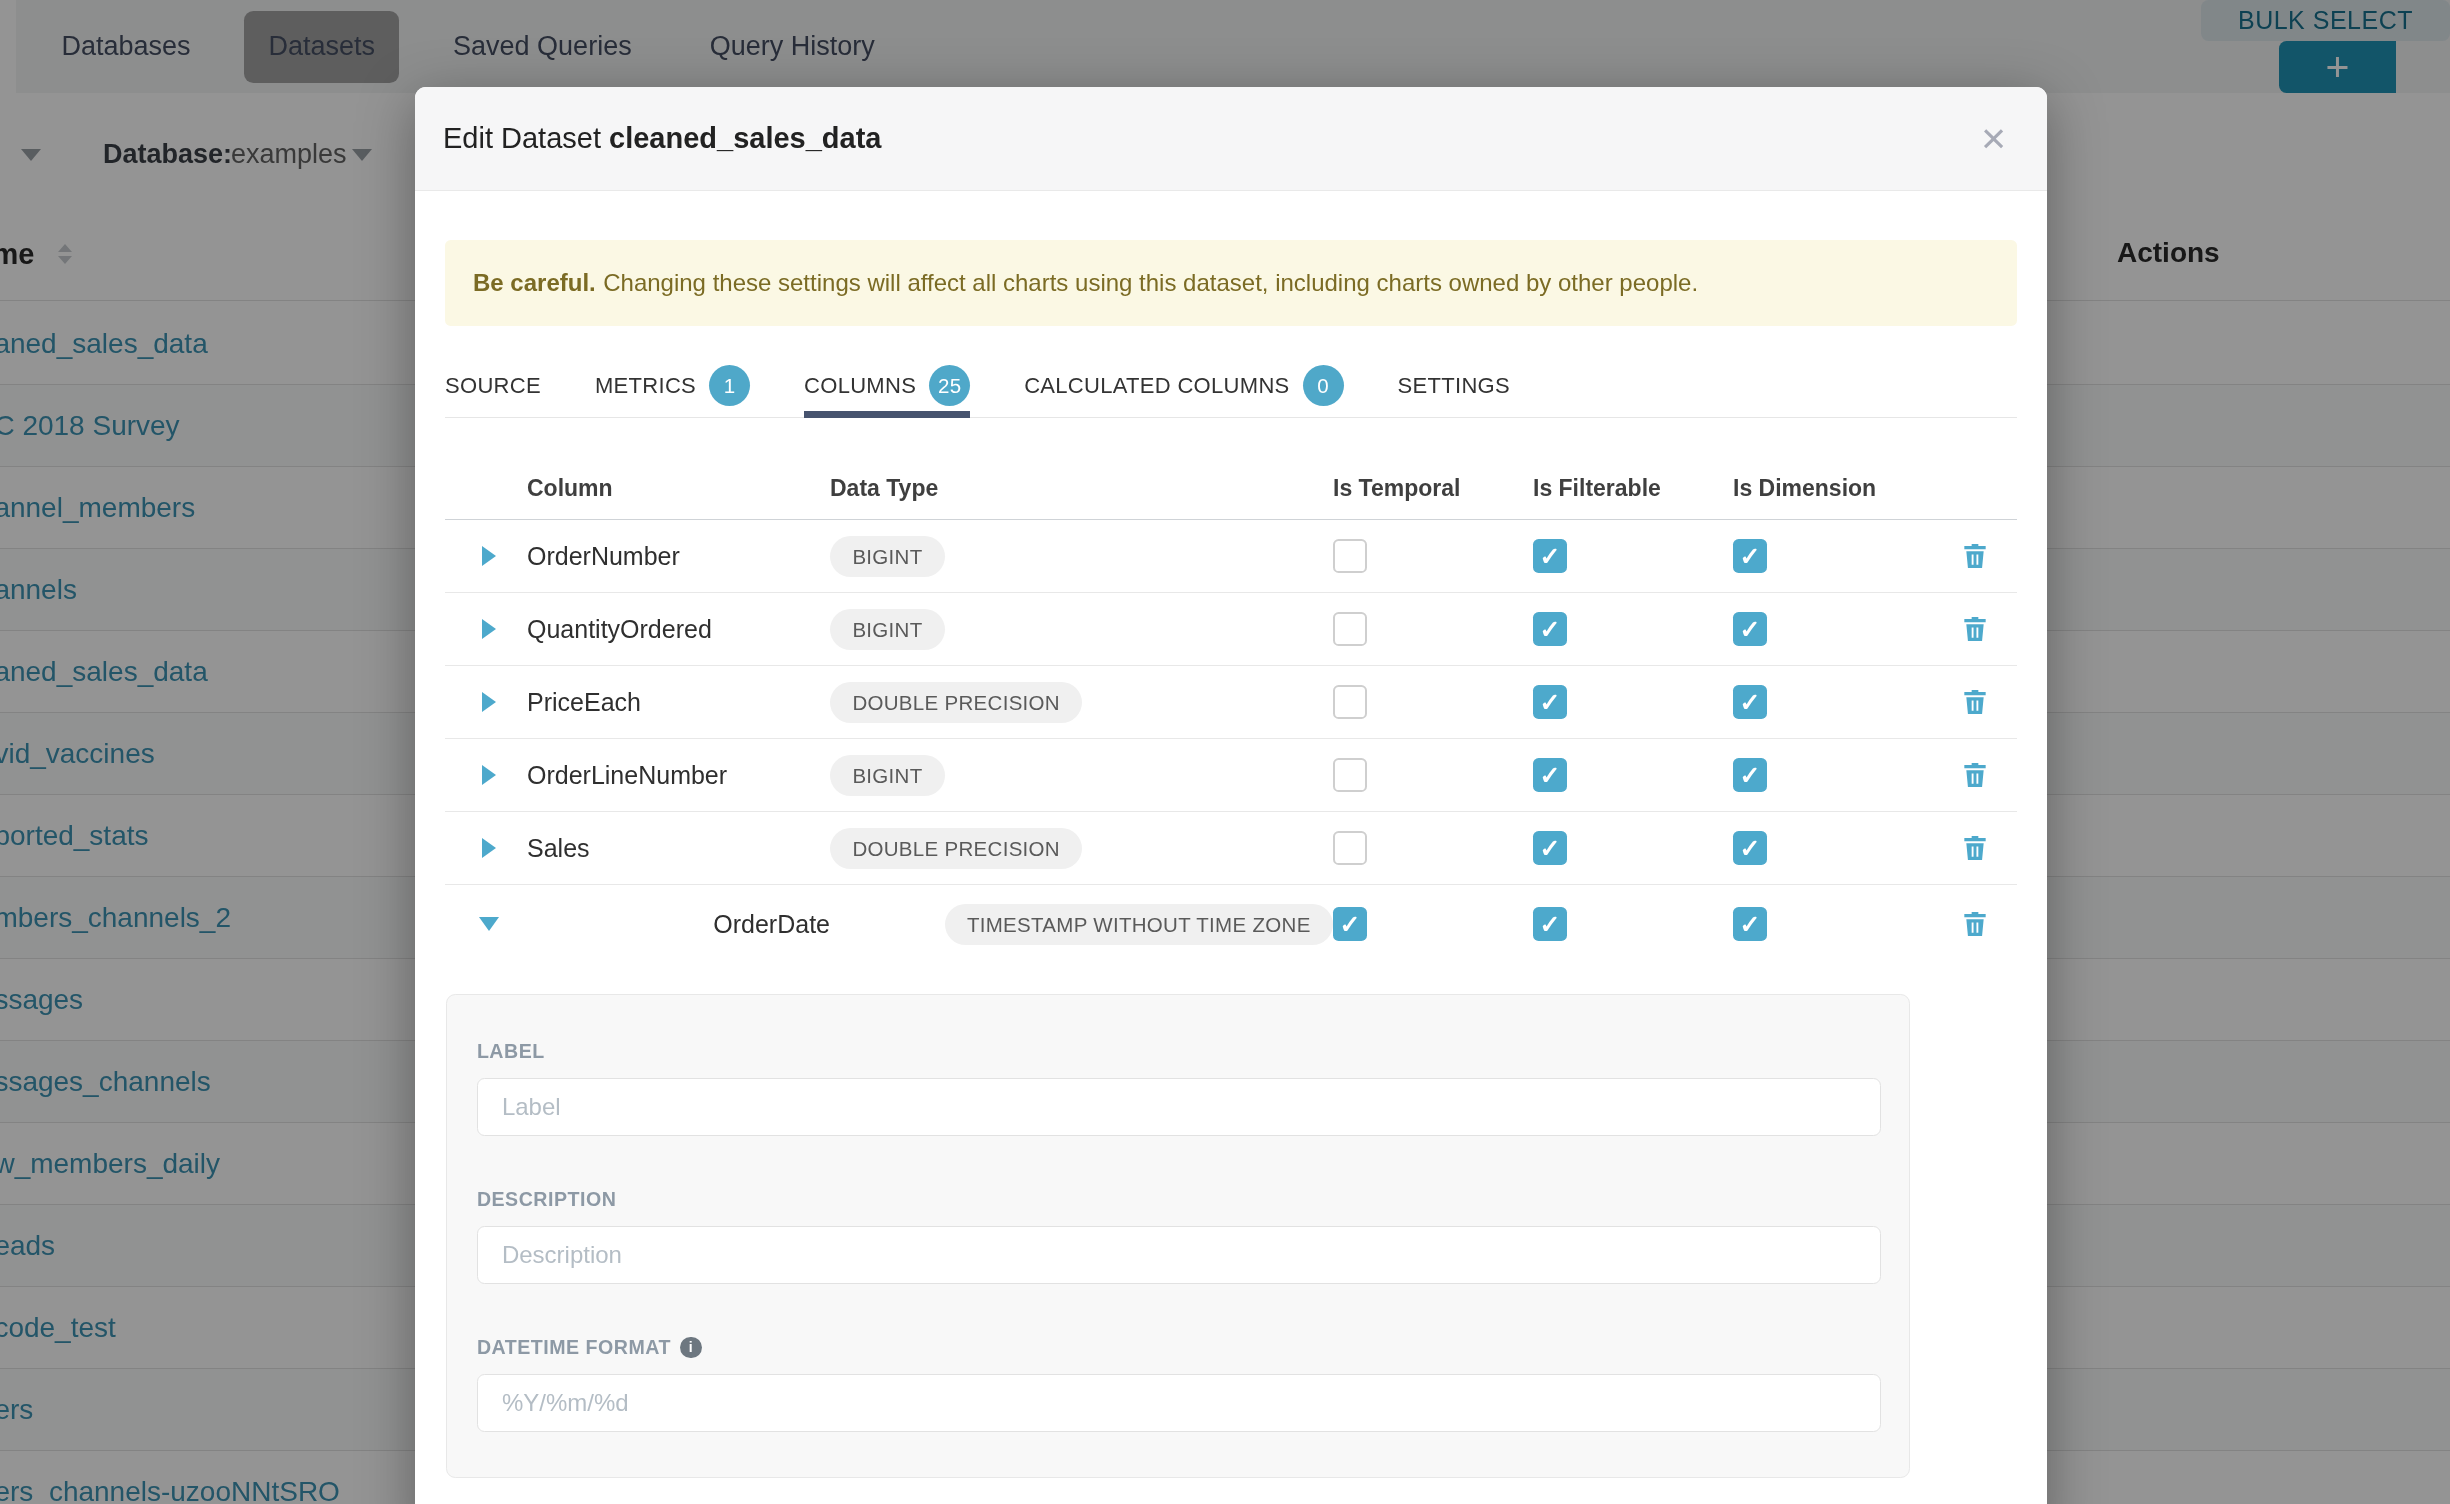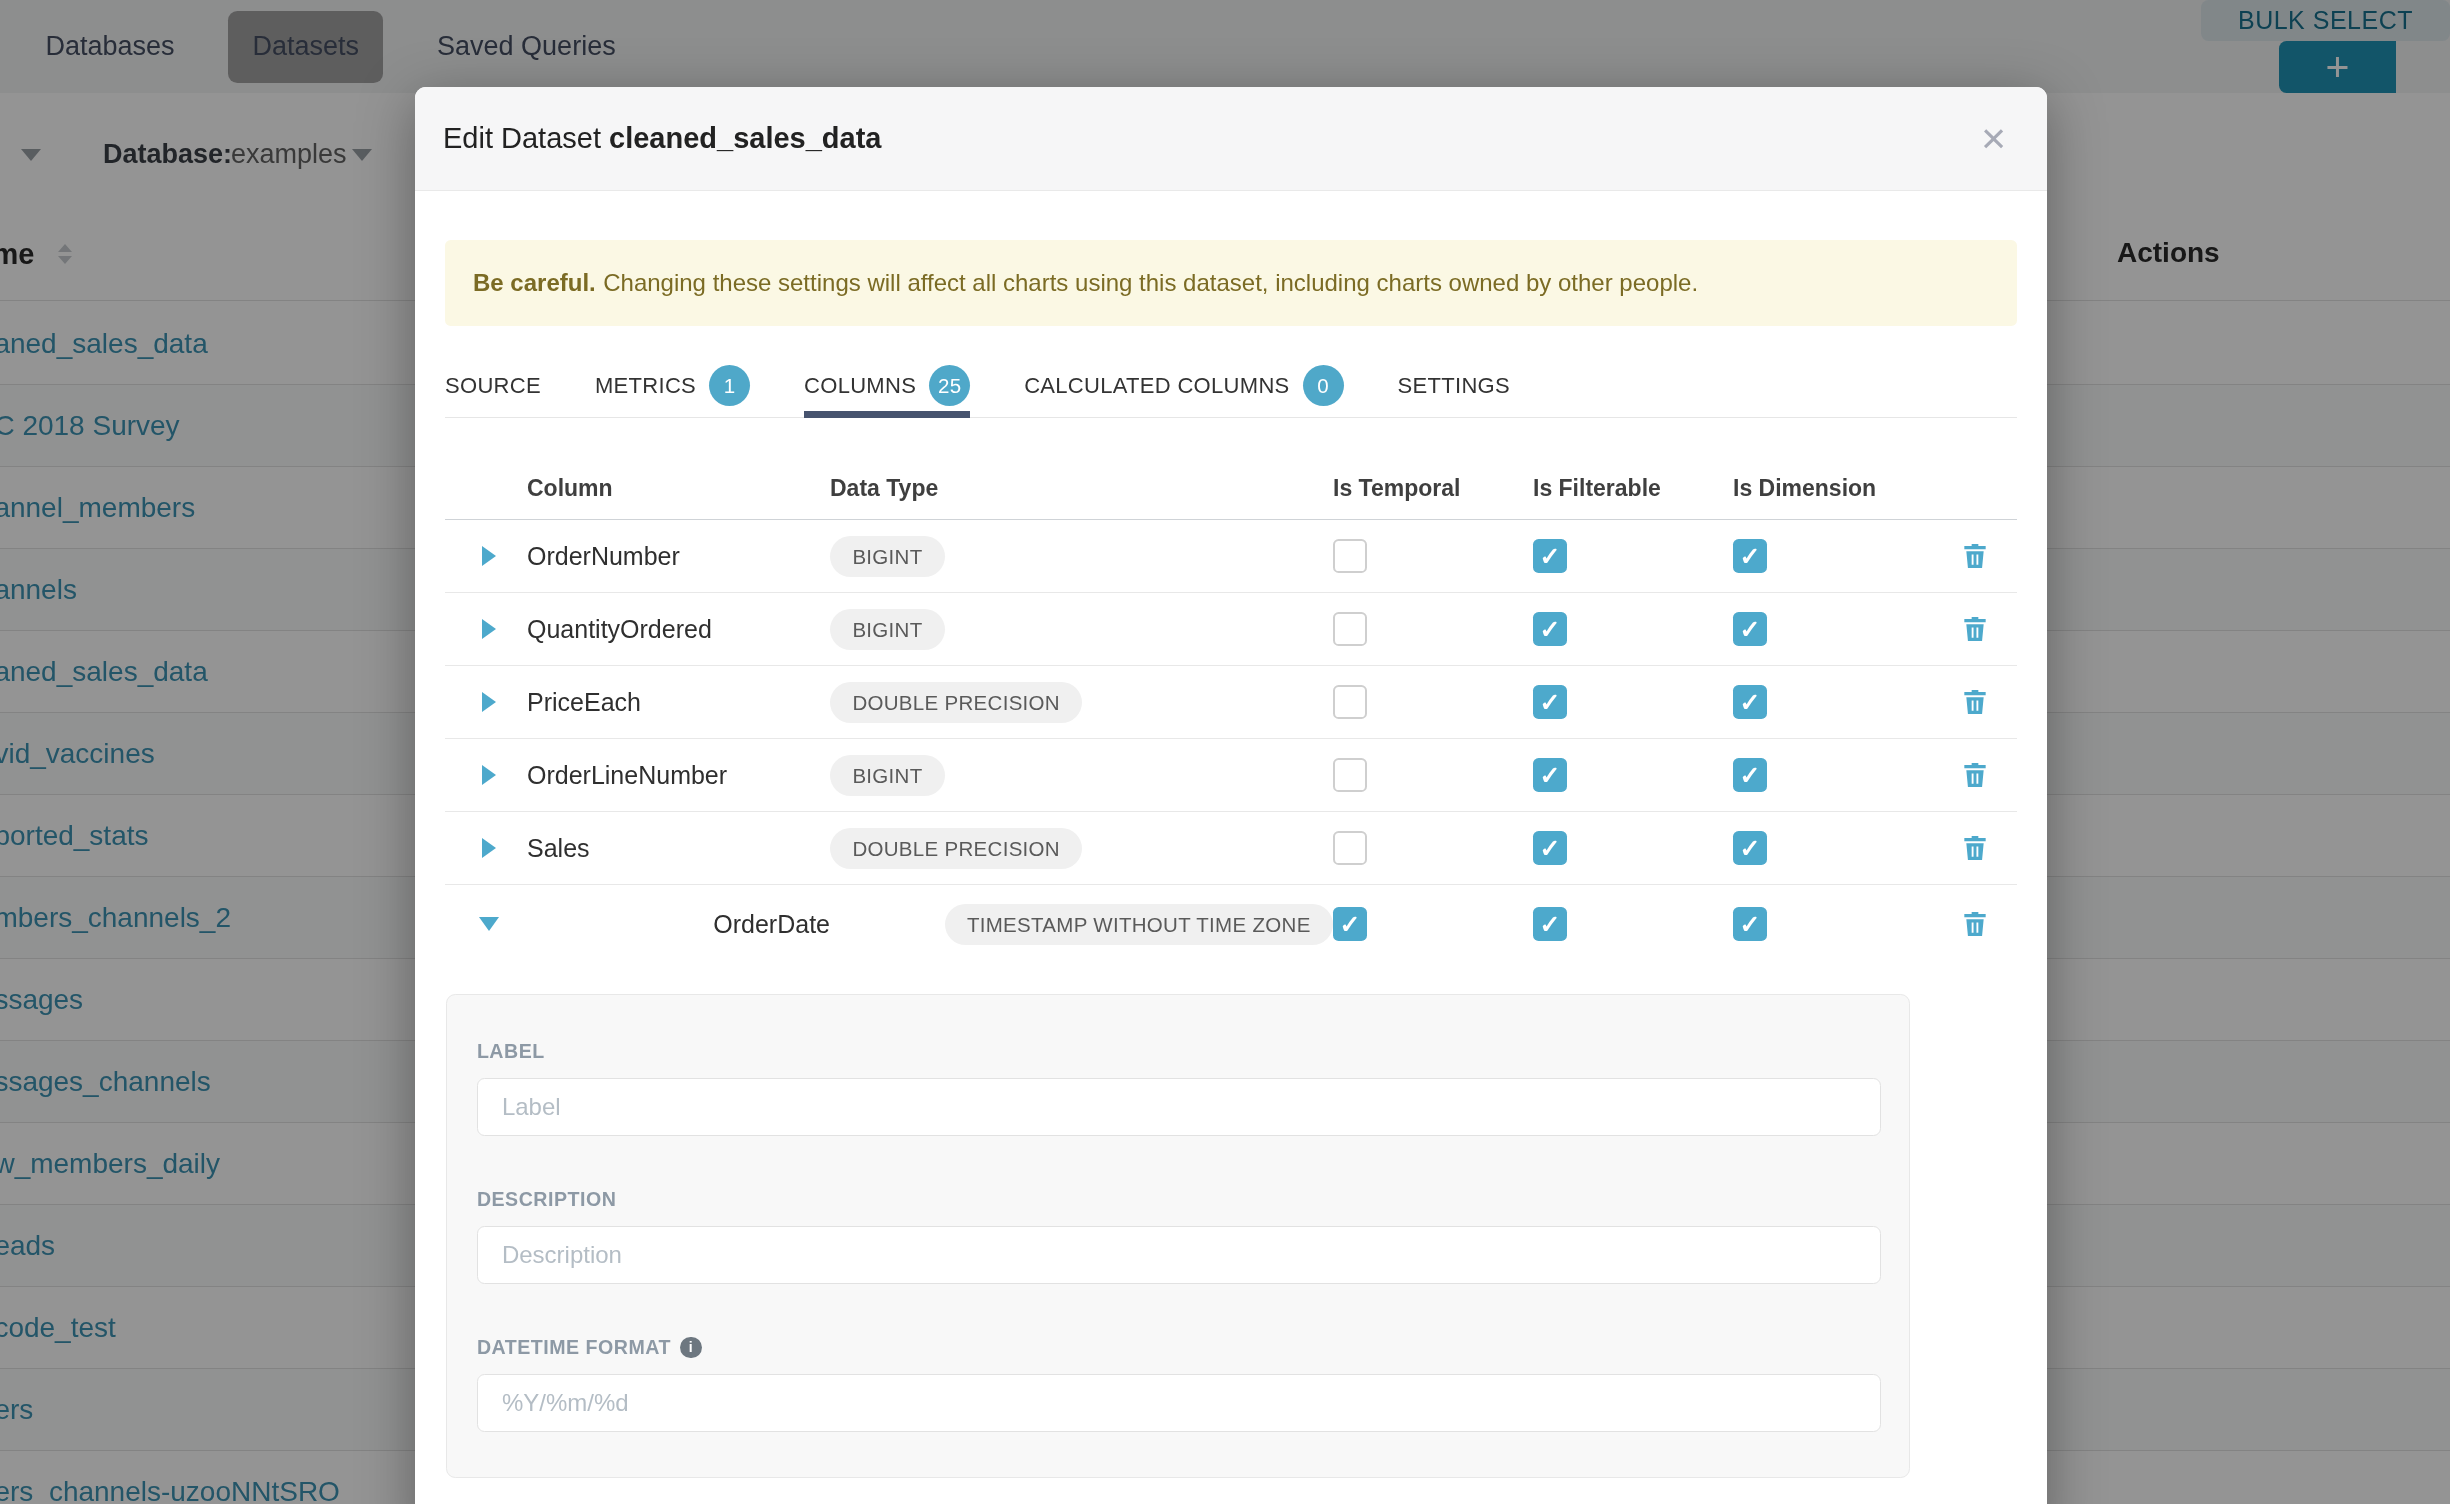--- a/index.html
+++ b/index.html
@@ -1,21 +1,21 @@
 <!DOCTYPE html>
 <html style="--primary: #4da9cc; --badge: #4fa8c9; --underline: #46536e; --warn-bg: #fbf8e4; --warn-text: #7b6b24; --link: #3d93b3; --accent-dark: #1f93b5;font-size:15px"><head>
 <meta charset="utf-8">
 <style>
   * { margin:0; padding:0; box-sizing:border-box; }
   html,body { width:2450px; height:1505px; overflow:hidden; }
   body { font-family:"Liberation Sans", sans-serif; background:#fff; position:relative; }
 
   
   .bg-page { position:absolute; inset:0; background:#fff; }
-  .bg-nav { position:absolute; top:0; left:0; right:0; height:93px; background:#f3f4f5;
+  .bg-nav { position:absolute; top:0; left:16px; right:0; height:93px; background:#f3f4f5;
             display:flex; align-items:flex-end; }
   .nav-items { display:flex; align-items:center; height:100%; }
   .nav-item { font-size:27px; color:#454f63; padding:20.5px 24px; border-radius:9.3px; cursor:pointer; white-space:nowrap; }
   .nav-item.active { background:#a3a3a3; }
   .nav-item + .nav-item { margin-left:30px; }
   .nav-items { padding-left:21.4px; }
   .nav-right { margin-left:auto; display:flex; align-items:center; height:100%;flex-direction:column; }
   .bulk-btn { height:56px; padding:0 37px; background:#dfe9ed; border:none; border-radius:7.5px;
               color:#17718e; font-size:25px; font-weight:500; letter-spacing:0.5px; cursor:pointer;
               font-family:inherit; }
@@ -101,20 +101,21 @@
 </style>
 </head>
 <body>
 
 <div class="bg-page">
   <div class="bg-nav">
     <div class="nav-items" id="nav-items">
         <div class="nav-item">Databases</div>
         <div class="nav-item active">Datasets</div>
         <div class="nav-item">Saved Queries</div>
+        <div class="nav-item">Query History</div>
       </div>
     <div class="nav-right">
       <button class="bulk-btn">BULK SELECT</button>
       <button class="add-btn">
         <span>+</span>
       </button>
     </div>
   </div>
 
   <div class="bg-filter">

